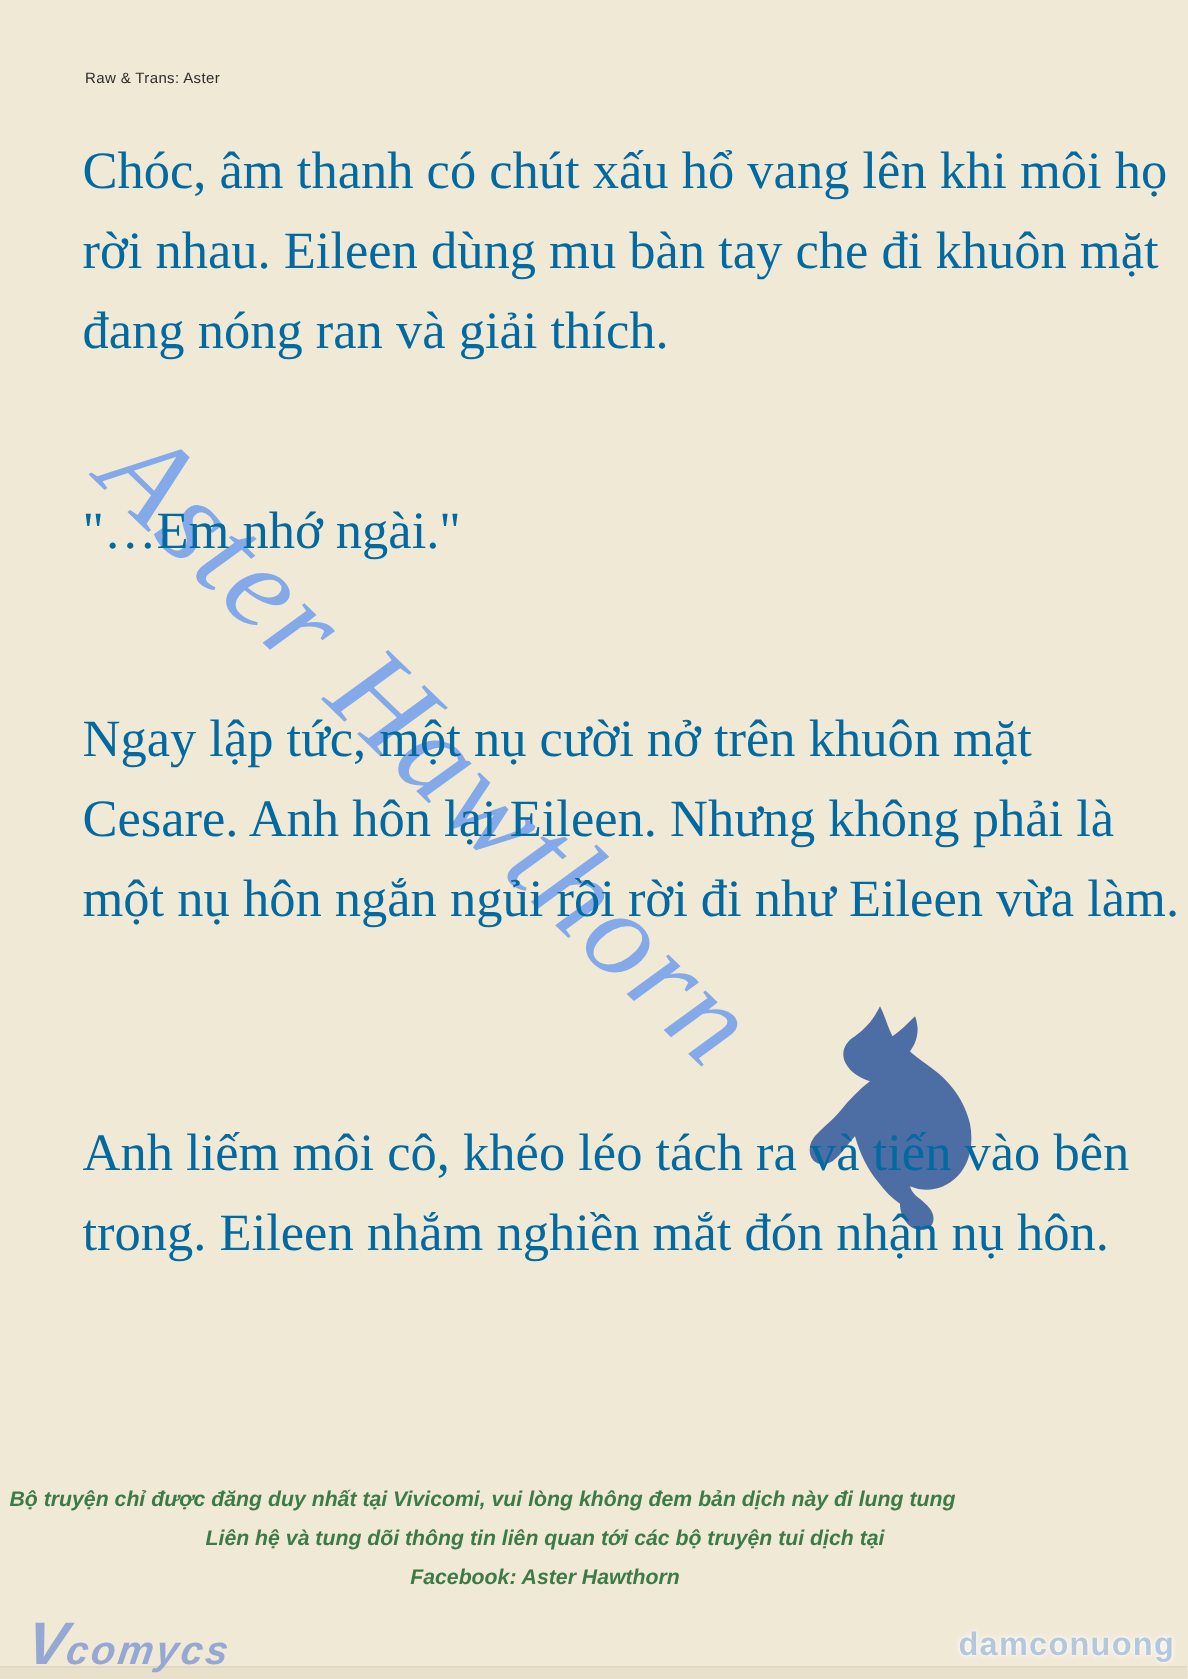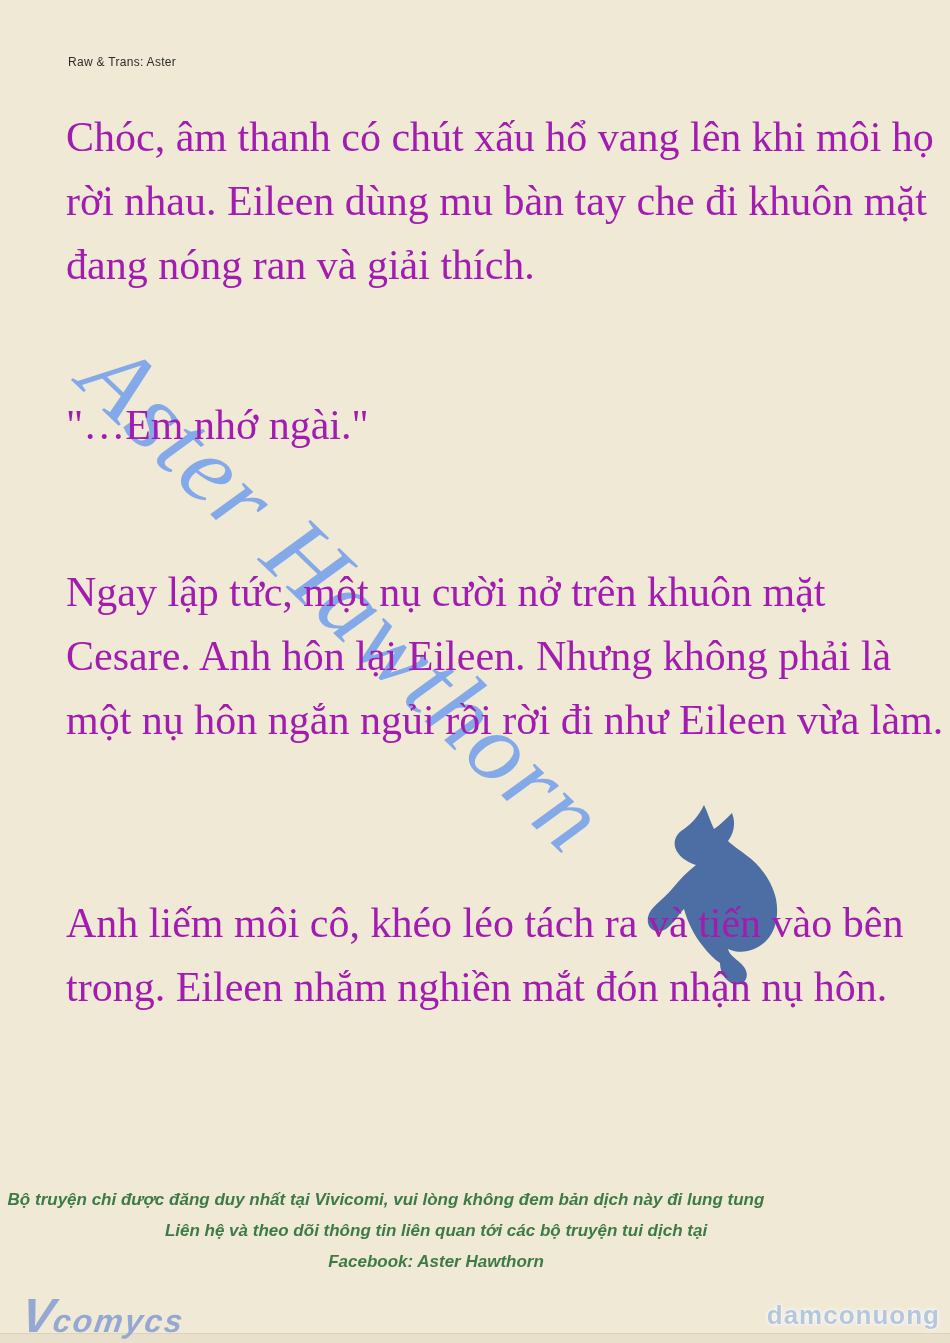--- a/index.html
+++ b/index.html
@@ -35,21 +35,21 @@
 
   .cat {
     position: absolute; left: 646px; top: 803px;
     width: 132px; height: 184px;
     z-index: 1;
   }
 
   .para {
     position: absolute; left: 66px;
     font-size: 42px; line-height: 64px;
-    color: #a21caf;
+    color: #0369a1;
     z-index: 2;
   }
   .para .line { white-space: nowrap; }
   .p1 { top: 105px; }
   .pq { top: 393px; }
   .p2 { top: 560px; }
   .p3 { top: 891px; }
 
   .footer {
     position: absolute; left: 0; top: 1184px; width: 872px;
@@ -140,21 +140,21 @@
   <div class="line">một nụ hôn ngắn ngủi rồi rời đi như Eileen vừa làm.</div>
 </div>
 
 <div class="para p3">
   <div class="line">Anh liếm môi cô, khéo léo tách ra và tiến vào bên</div>
   <div class="line">trong. Eileen nhắm nghiền mắt đón nhận nụ hôn.</div>
 </div>
 
 <div class="footer">
   <div class="fline1">Bộ truyện chỉ được đăng duy nhất tại Vivicomi, vui lòng không đem bản dịch này đi lung tung</div>
-  <div>Liên hệ và theo dõi thông tin liên quan tới các bộ truyện tui dịch tại</div>
+  <div>Liên hệ và tung dõi thông tin liên quan tới các bộ truyện tui dịch tại</div>
   <div>Facebook: Aster Hawthorn</div>
 </div>
 
 <div class="bottom-strip"></div>
 
 <div class="logo">
   <span class="logo-v">V</span><span class="logo-rest">comycs</span>
 </div>
 
 <div class="corner-watermark">damconuong</div>

